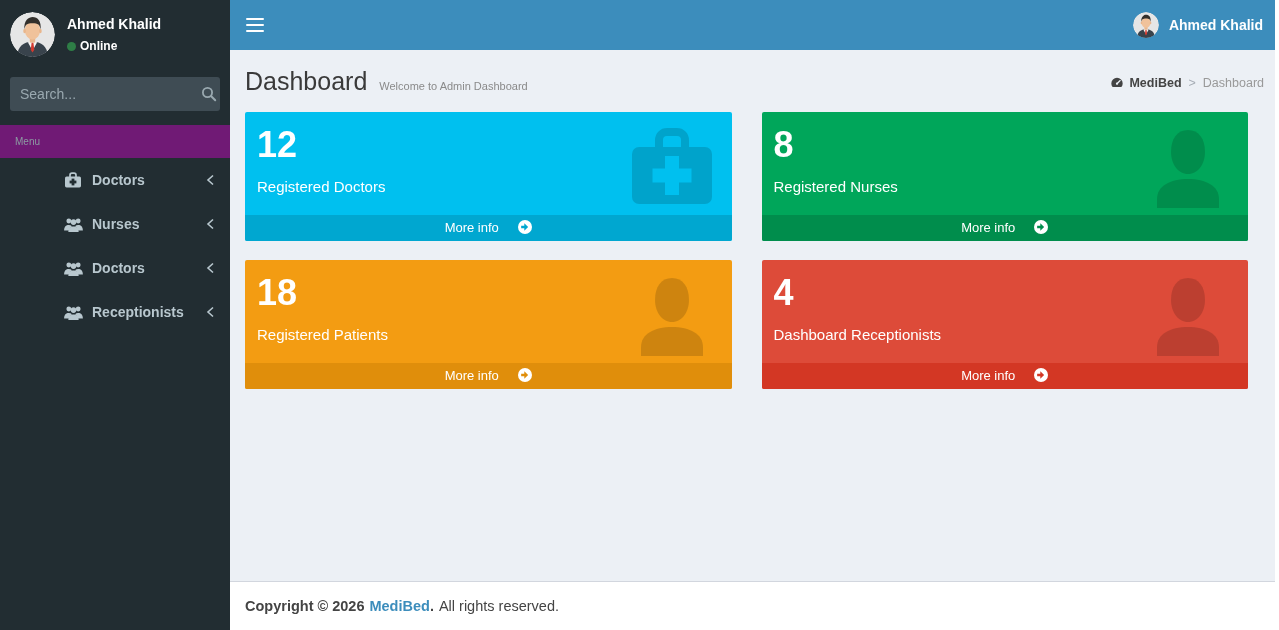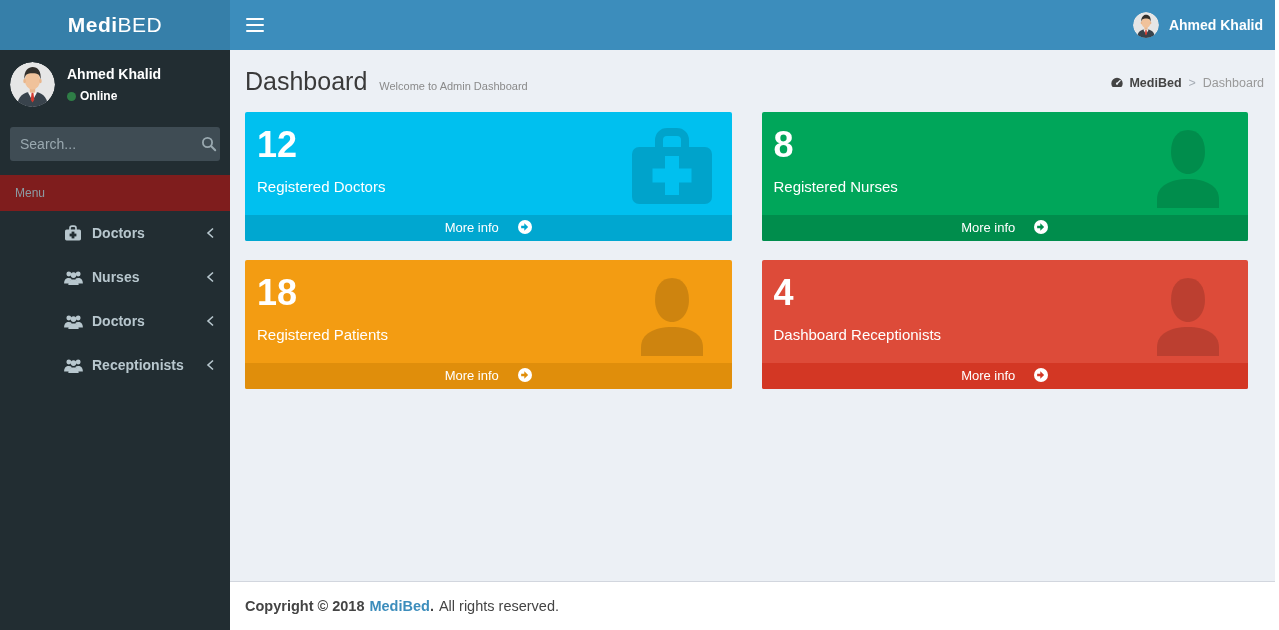--- a/index.html
+++ b/index.html
@@ -30,21 +30,21 @@
     margin:10px 10px 14px 10px; background:#3f4c54; border-radius:3px;
     display:flex; align-items:center; height:34px; padding:0 10px;
   }
   .search-input {
     flex:1; background:transparent; border:none; outline:none;
     color:#d7dee2; font-size:14px; font-family:inherit;
   }
   .search-input::placeholder { color:#9aa9b0; }
   .search-btn { background:none; border:none; cursor:pointer; display:flex; padding:0; }
 
-  .menu-header { background:#7f1d1d; color:#8c9ba3; font-size:12px; padding:11px 15px; }
+  .menu-header { background:#701a75; color:#8c9ba3; font-size:10px; padding:11px 15px; }
   .menu-item {
     display:flex; align-items:center; height:44px; padding:0 15px;
     color:#b8c7ce; font-size:14px; font-weight:600; cursor:pointer;margin-left:48px;
   }
   .menu-item .mi-icon { width:20px; display:flex; justify-content:center; color:#b8c7ce; }
   .menu-item .mi-label { margin-left:9px; flex:1; }
   .chev { color:#b8c7ce; }
 
   
   .main { flex:1; display:flex; flex-direction:column; min-width:0; }
@@ -104,24 +104,20 @@
       <rect x="44" y="56" width="12" height="12" fill="#e9b68c"></rect>
       <ellipse cx="50" cy="40" rx="17" ry="21" fill="#f0c29b"></ellipse>
       <path d="M32 40 C30 18 42 11 50 11 C62 11 70 20 68 40 C67 28 62 25 50 25 C38 25 33 28 32 40 Z" fill="#33302c"></path>
       <ellipse cx="32.5" cy="42" rx="3" ry="5" fill="#e9b68c"></ellipse>
       <ellipse cx="67.5" cy="42" rx="3" ry="5" fill="#e9b68c"></ellipse>
     </g>
   </defs>
 </svg>
 
 <aside class="sidebar">
-  <div class="logo">
-    <b>Medi</b>
-      <span>BED</span>
-  </div>
 
   <div class="user-panel">
     <svg class="avatar" viewBox="0 0 100 100">
         <use href="#avatar-man"></use>
       </svg>
     <div class="user-meta">
       <div class="user-name">Ahmed Khalid</div>
       <div class="user-status">
         <span class="status-dot"></span>
         <span class="status-label">Online</span>
@@ -319,20 +315,20 @@
             <circle cx="8" cy="8" r="8" fill="#fff"></circle>
             <path d="M7.2 3.6 L11.6 8 L7.2 12.4 L7.2 9.4 L3.6 9.4 L3.6 6.6 L7.2 6.6 Z" style="fill: rgb(211, 55, 36);"></path>
           </svg>
         </div>
       </div>
 
     </div>
   </section>
 
   <footer class="main-footer">
-    <b>Copyright © 2018</b>
+    <b>Copyright © 2026</b>
     <span class="brand-link">MediBed</span>
       <span class="fw-dot">.</span>
     <span class="fw-rest">All rights reserved.</span>
   </footer>
 </div>
 
 <div class="scroll-track"></div>
 
 </body></html>

